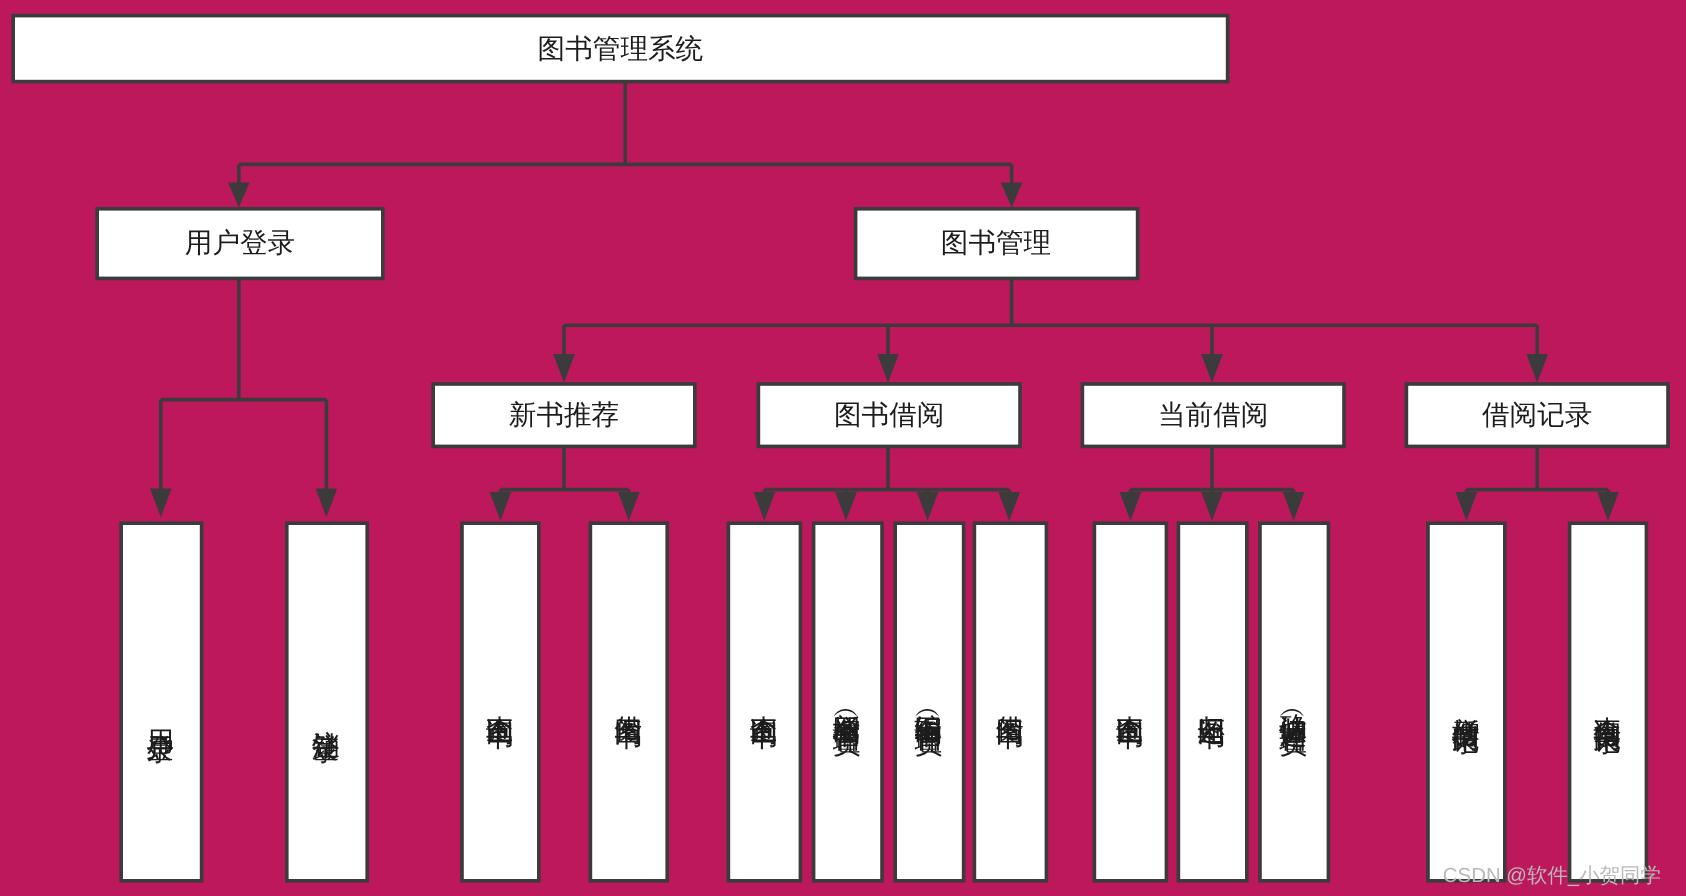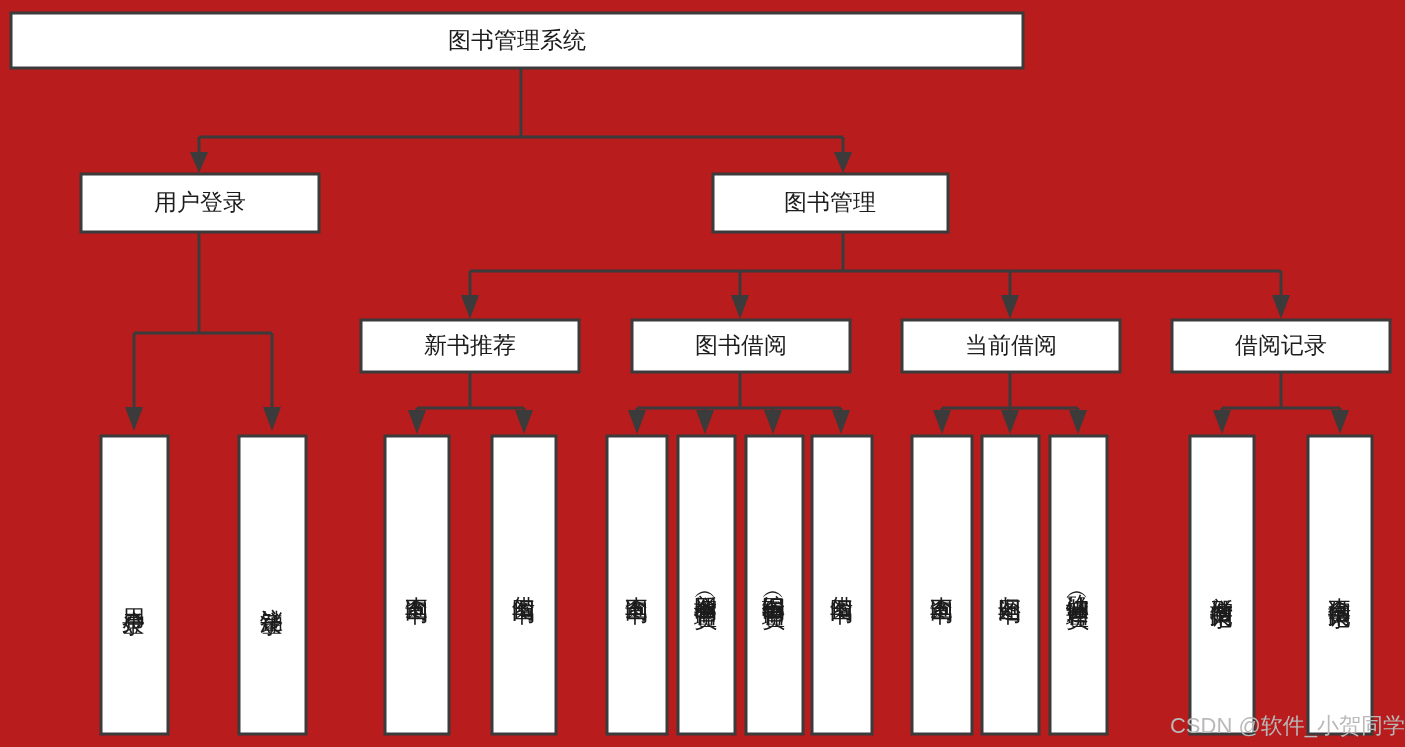--- a/index.html
+++ b/index.html
@@ -8,21 +8,21 @@
     padding: 0;
     background: #ffffff;
   }
   body {
     font-family: "Liberation Sans", "DejaVu Sans", sans-serif;
   }
   #diagram-root {
     position: relative;
     width: 1405px;
     height: 747px;
-    background: #b91c1c;
+    background: #be185d;
     overflow: hidden;
   }
   svg.diagram-canvas {
     position: absolute;
     top: 0;
     left: 0;
     width: 1405px;
     height: 747px;
     display: block;
   }
@@ -52,24 +52,24 @@
     font-family: "Liberation Sans", "DejaVu Sans", sans-serif;
     font-size: 23px;
     fill: #1c1c1c;
     writing-mode: vertical-rl;
     text-orientation: upright;
     text-anchor: middle;
     letter-spacing: 2px;
   }
   .watermark-text {
     position: absolute;
-    right: 0;
+    right: 21px;
     bottom: 6px;
     font-family: "Liberation Sans", "DejaVu Sans", sans-serif;
-    font-size: 22px;
+    font-size: 17px;
     color: #b9b9b9;
     white-space: nowrap;
     user-select: none;
     pointer-events: none;
   }
 </style>
 </head>
 <body>
 
 <div id="diagram-root">

